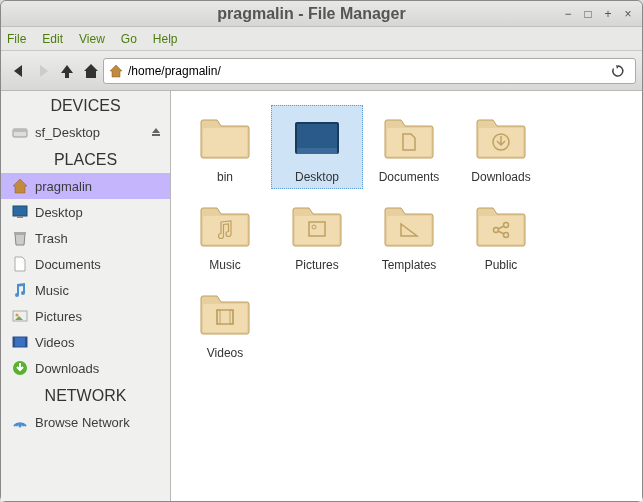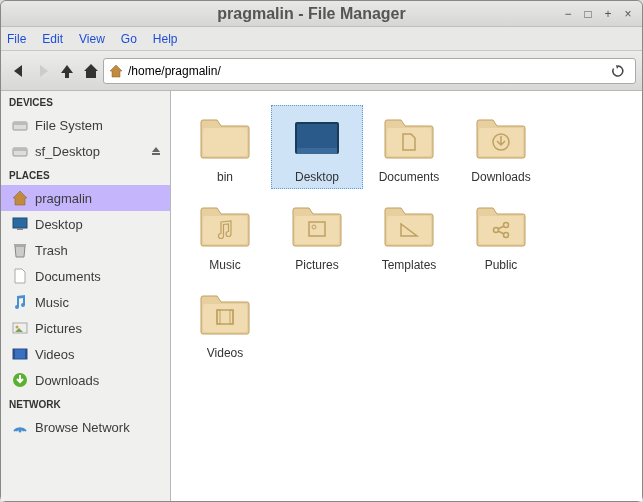--- a/index.html
+++ b/index.html
@@ -34,21 +34,21 @@
 .winbtn { width: 12px; height: 12px; display: flex; align-items: center; justify-content: center; color: #555; font-size: 12px; cursor: pointer;}
 .menubar {
   height: 24px;
   background: #e8e8e6;
   border-bottom: 1px solid #c8c8c8;
   display: flex;
   align-items: center;
   padding: 0 6px;
   gap: 16px;
 }
-.menubar span { cursor: pointer; color: #1d4ed8;}
+.menubar span { cursor: pointer; color: #4d7c0f;}
 .toolbar {
   height: 40px;
   background: linear-gradient(#ececea, #d8d8d6);
   border-bottom: 1px solid #b8b8b8;
   display: flex;
   align-items: center;
   padding: 0 6px;
 }
 .navbtn { width: 24px; height: 24px; display: flex; align-items:center; justify-content:center; color:#333; cursor:pointer; }
 .navbtn.disabled { color: #bbb; cursor: default;}
@@ -67,23 +67,24 @@
 .refresh { width: 20px; text-align:center; cursor:pointer; color:#444;}
 .body { flex: 1; display: flex; overflow: hidden;}
 .sidebar {
   width: 170px;
   background: #f0f0ee;
   border-right: 1px solid #b8b8b8;
   overflow-y: auto;
 }
 .section-header {
   padding: 6px 8px 4px;
-  font-weight: bold;
+  font-weight: normal;
   color: #333;
-  font-size: 10px;
+  font-size: 16px;
+  text-align: center;
 }
 .side-item {
   display: flex;
   align-items: center;
   padding: 4px 8px 4px 10px;
   gap: 6px;
   cursor: pointer;
   font-size: 13px;
 }
 .side-item.active { background: #c4b5fd; }
@@ -184,29 +185,20 @@
   <div class="body">
     <div class="sidebar">
       <div class="section-header">DEVICES</div>
       <div class="side-item">
         <span class="icon">
             <svg width="18" height="18">
               <rect x="2" y="6" width="14" height="8" rx="1" fill="#ddd" stroke="#999"></rect>
               <rect x="2" y="6" width="14" height="3" fill="#bbb"></rect>
             </svg>
           </span>
-        <span>File System</span>
-      </div>
-      <div class="side-item">
-        <span class="icon">
-            <svg width="18" height="18">
-              <rect x="2" y="6" width="14" height="8" rx="1" fill="#ddd" stroke="#999"></rect>
-              <rect x="2" y="6" width="14" height="3" fill="#bbb"></rect>
-            </svg>
-          </span>
         <span>sf_Desktop</span>
         <span class="eject">
             <svg width="12" height="12">
               <path d="M6 2 L10 7 L2 7 Z M2 8 L10 8 L10 10 L2 10 Z" fill="#666"></path>
             </svg>
           </span>
       </div>
 
       <div class="section-header">PLACES</div>
       <div class="side-item active">

